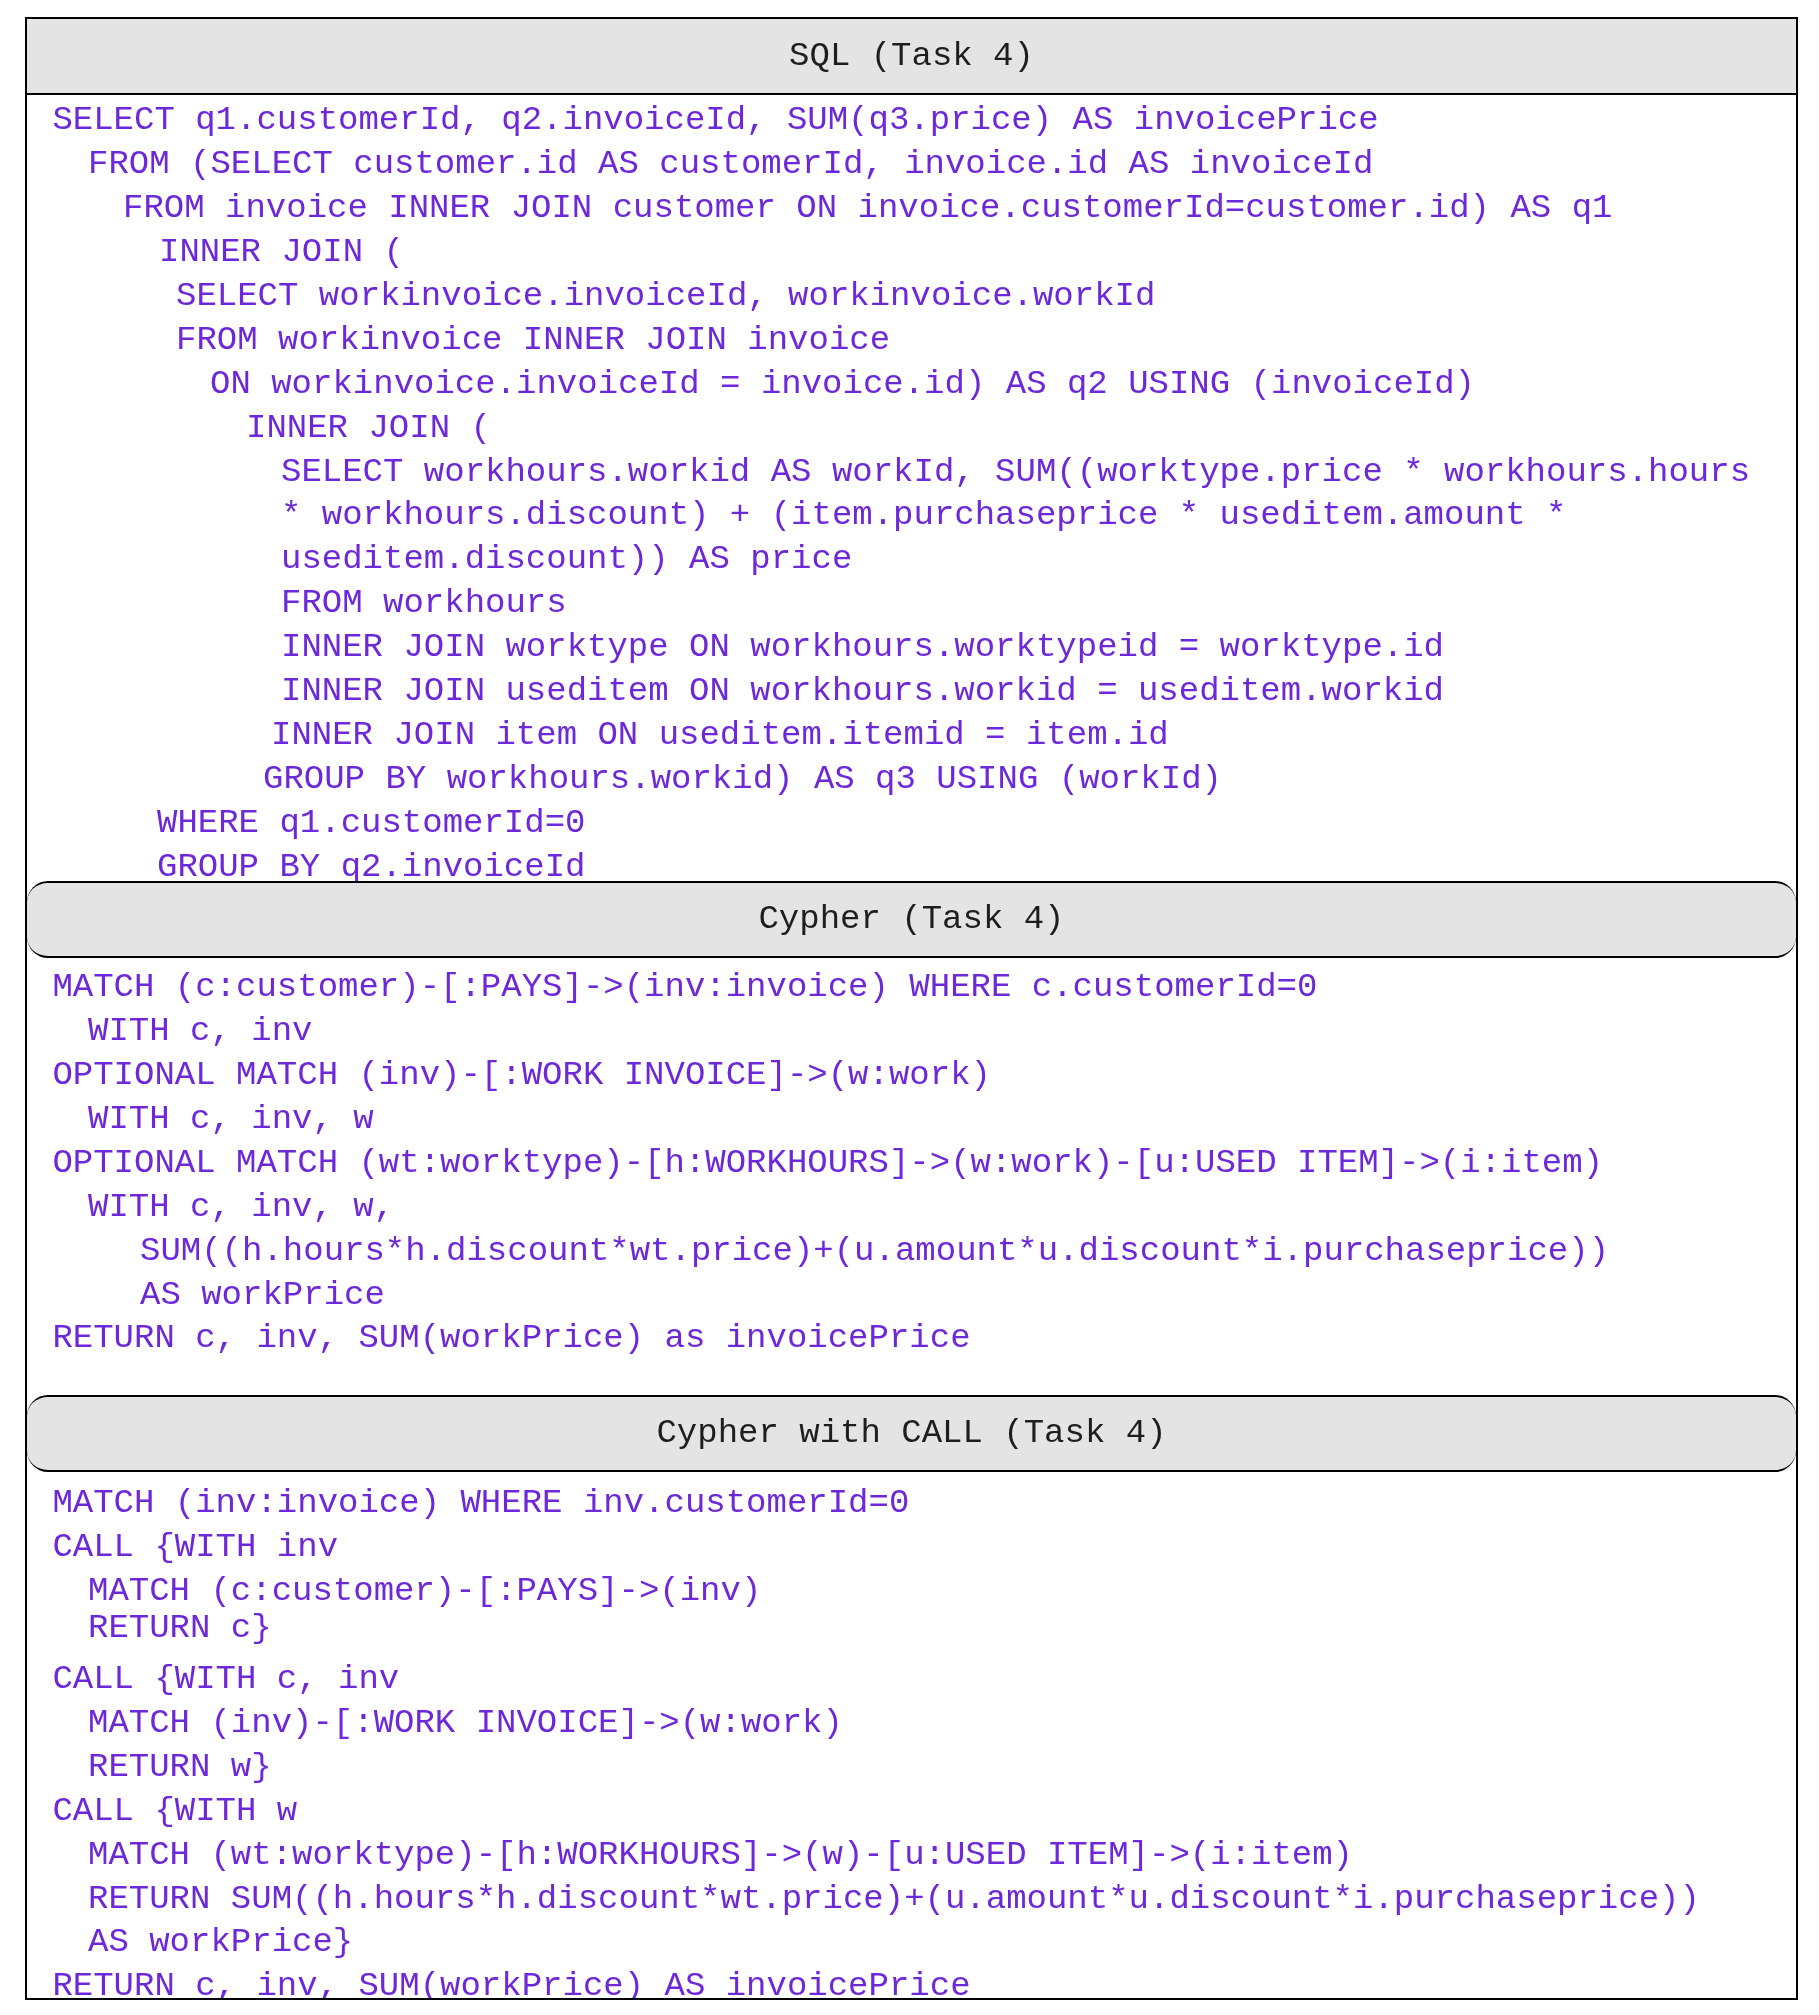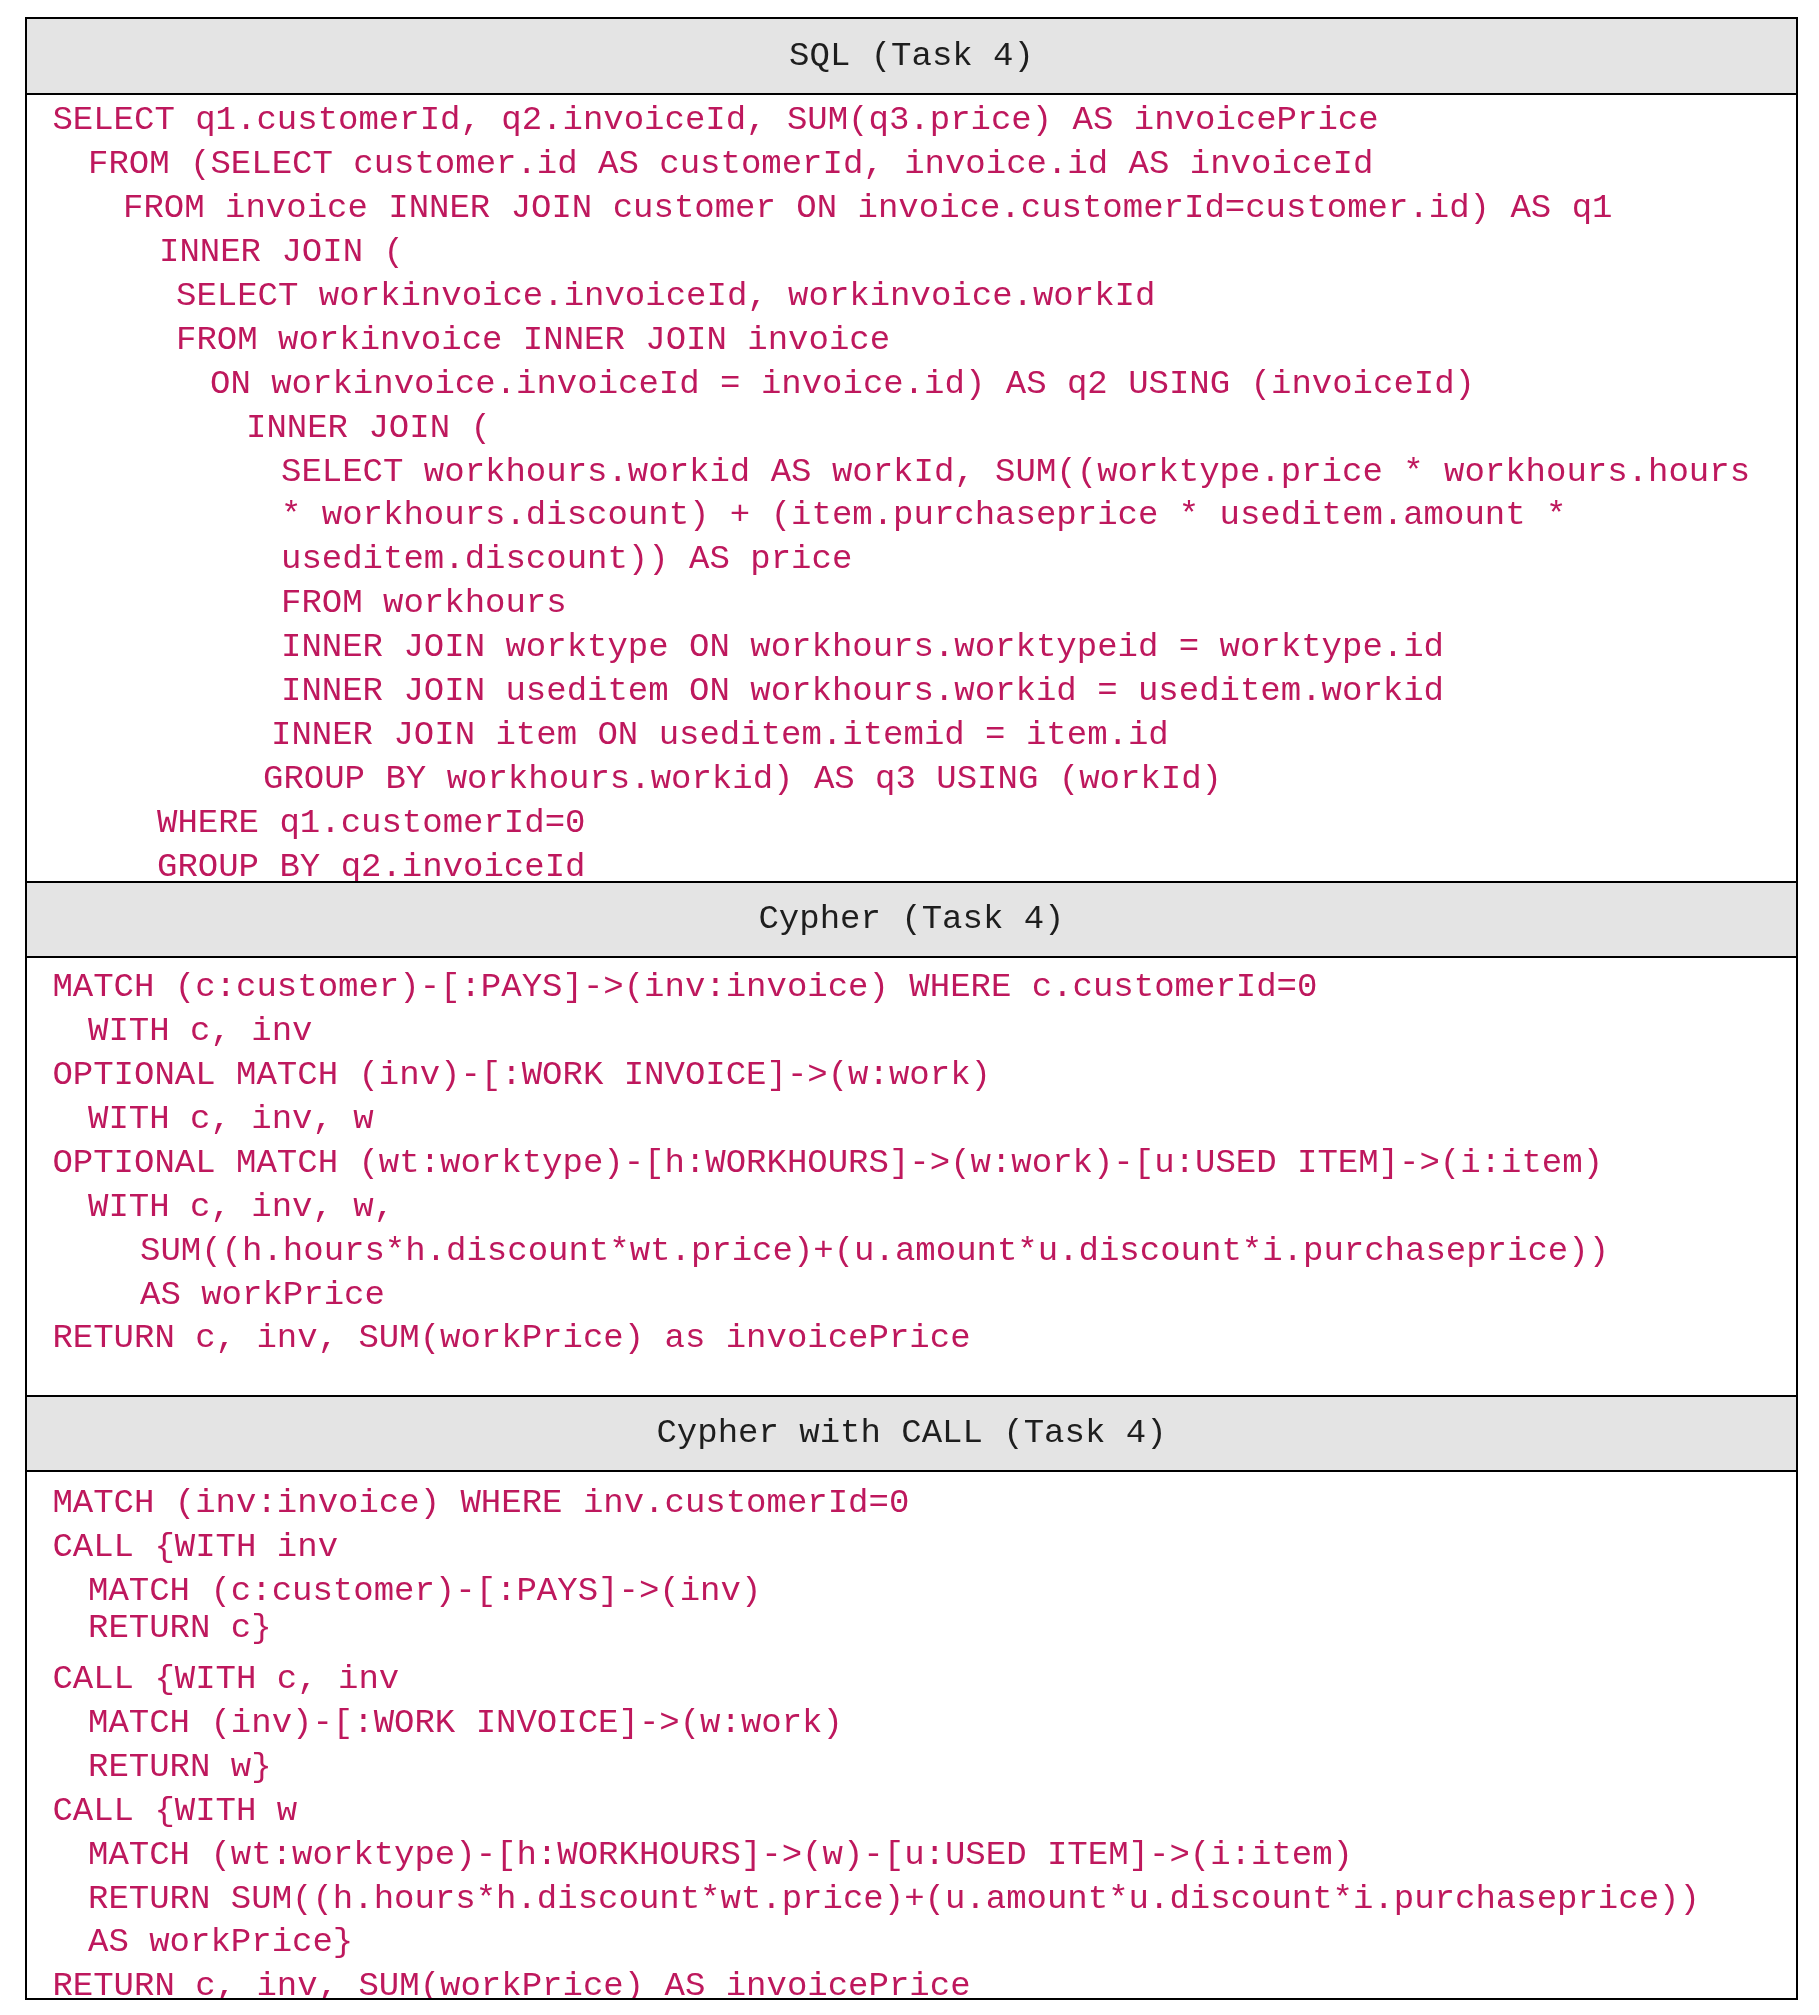--- a/index.html
+++ b/index.html
@@ -32,35 +32,35 @@
     background: #e4e4e4;
     box-sizing: border-box;
     display: flex;
     align-items: center;
     justify-content: center;
     font-size: 34px;
     color: #1e1e1e;
     white-space: pre;
   }
   .section-header.bordered-top { border-top: 2.2px solid #000000; }
-  .section-header.bordered-bottom { border-bottom: 2.2px solid #000000; }
+  .section-header.bordered-bottom { border-bottom: 2.2px solid #000000; border-radius: 21px; }
   .section-body {
     position: absolute;
     left: 0;
     right: 0;
     overflow: hidden;
     background: #ffffff;
   }
   .code-line {
     position: absolute;
     height: 44px;
     line-height: 44px;
     font-size: 34px;
     white-space: pre;
-    color: #be185d;
+    color: #6d28d9;
   }
 </style>
 </head>
 <body>
 
 <div class="frame">
 
   <div class="section-header" style="top:0; height:74px;">
     <span>SQL (Task 4)</span>
   </div>

